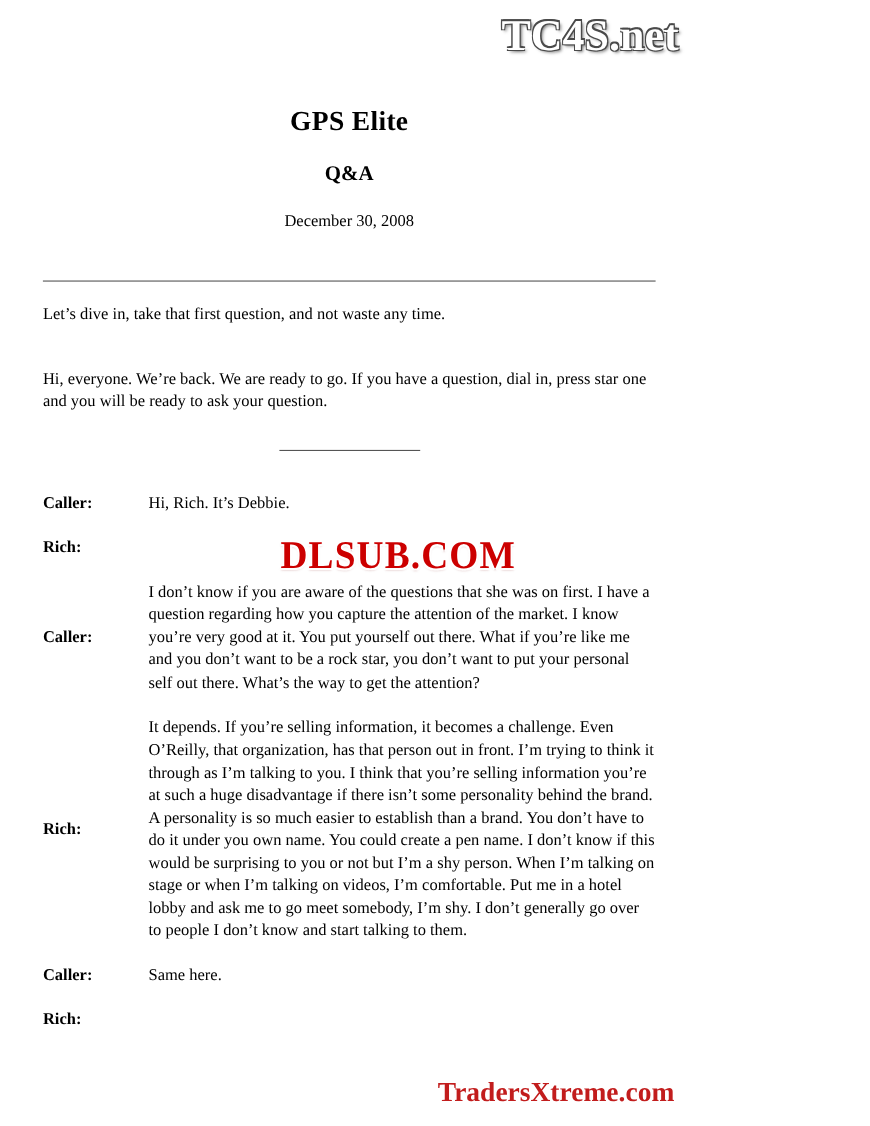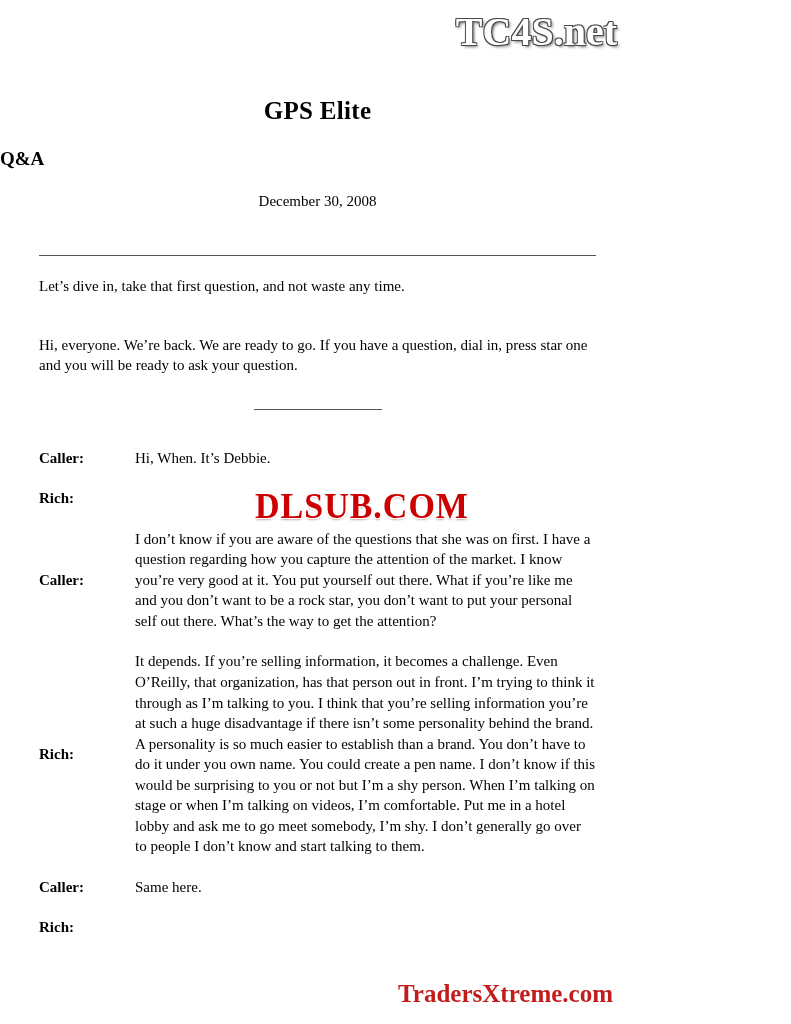--- a/index.html
+++ b/index.html
@@ -76,21 +76,21 @@
 
   .doc-title {
     text-align: center;
     font-size: 25px;
     font-weight: bold;
     margin: 0;
     padding-top: 97px;
     letter-spacing: 0.3px;
   }
   .doc-subtitle {
-    text-align: left;
+    text-align: center;
     font-size: 19px;
     font-weight: bold;
     margin: 0;
     padding-top: 23px;
   }
   .doc-date {
     text-align: center;
     font-size: 15px;
     margin: 0;
     padding-top: 23px;
@@ -163,21 +163,21 @@
   <div class="body-wrap">
     <p class="intro-para second">Let’s dive in, take that first question, and not waste any time.</p>
     <p class="intro-para">Hi, everyone. We’re back. We are ready to go. If you have a question, dial in, press star one and you will be ready to ask your question.</p>
 
     <div class="rule-mid"></div>
 
     <div class="qa-list">
 
       <div class="qa-row">
         <div class="qa-speaker">Caller:</div>
-        <div class="qa-text">Hi, When. It’s Debbie.</div>
+        <div class="qa-text">Hi, Rich. It’s Debbie.</div>
       </div>
 
       <div class="qa-row">
         <div class="qa-speaker">Rich:</div>
       </div>
 
       <div class="qa-row">
         <div class="qa-speaker">Caller:</div>
         <div class="qa-text">I don’t know if you are aware of the questions that she was on first. I have a question regarding how you capture the attention of the market. I know you’re very good at it. You put yourself out there. What if you’re like me and you don’t want to be a rock star, you don’t want to put your personal self out there. What’s the way to get the attention?</div>
       </div>

